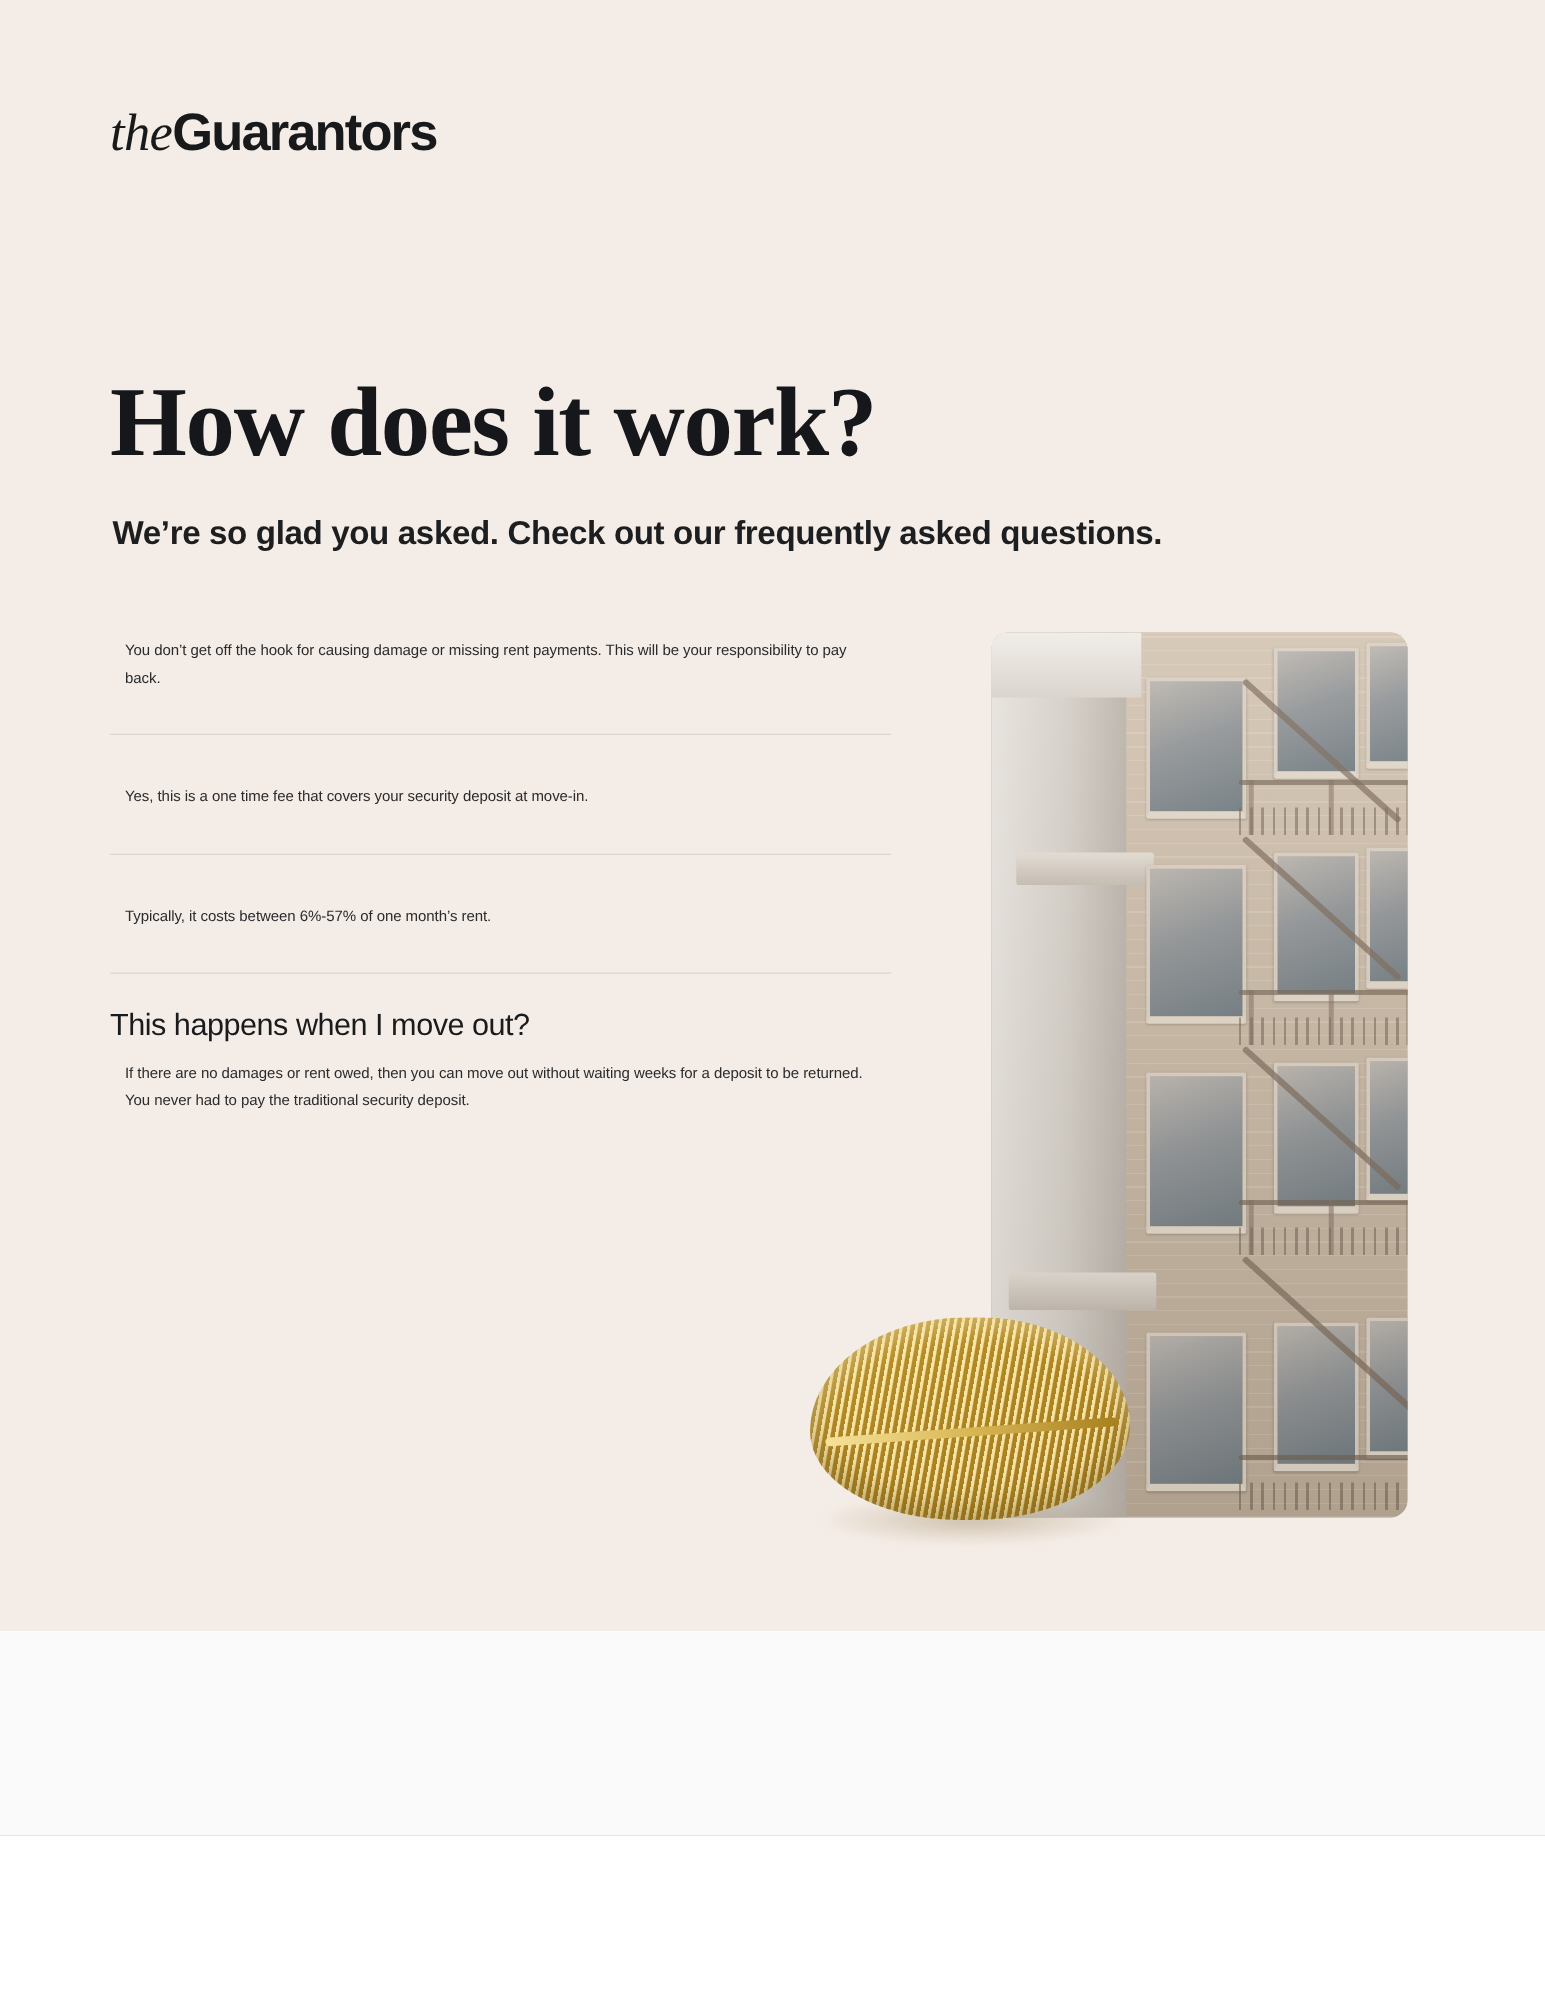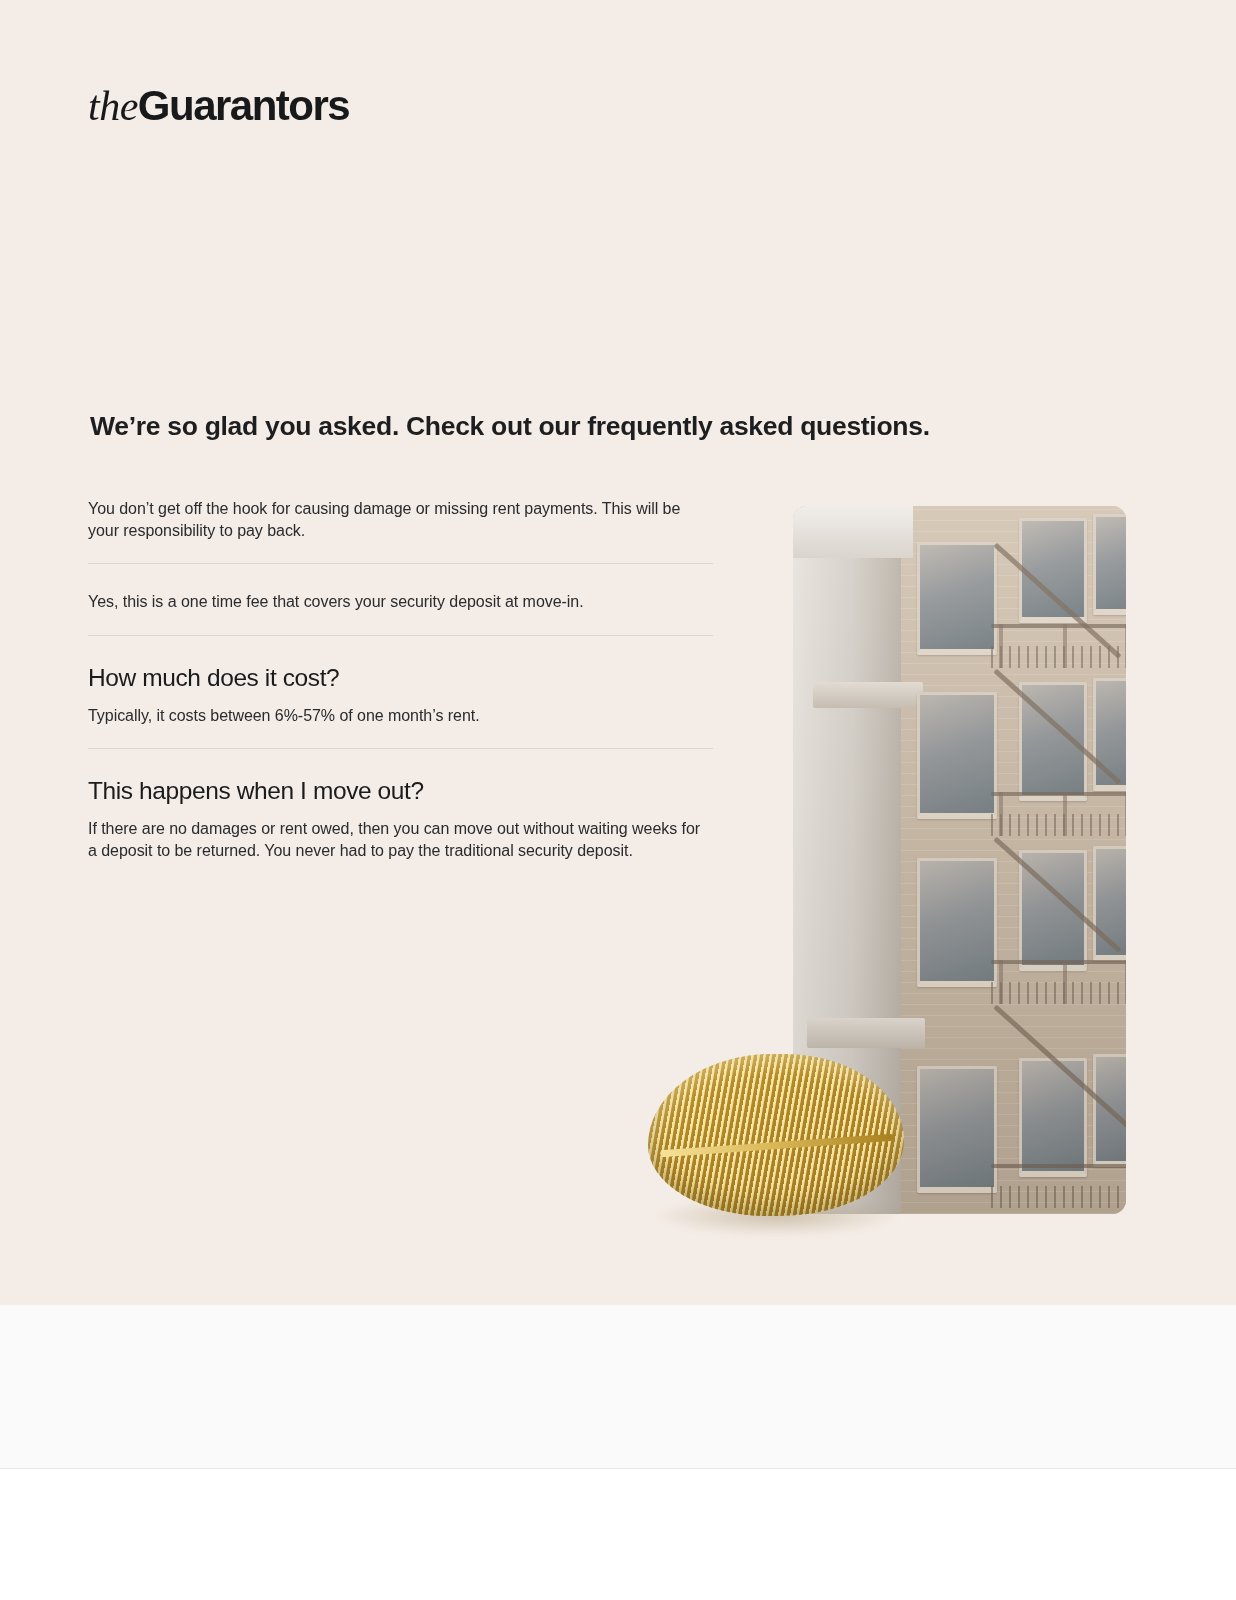--- a/index.html
+++ b/index.html
@@ -93,24 +93,24 @@
   }
   .faq-q {
     font-size: 24.5px;
     line-height: 30px;
     color: #1a1b1d;
     letter-spacing: -0.4px;
     margin: 0 0 12px 0;
     font-weight: 400;
   }
   .faq-a {
-    font-size: 16px;
+    font-size: 12px;
     line-height: 21.5px;
     color: #2a2b2d;
-    margin: 0;
+    margin: 12px;
     letter-spacing: -0.05px;
     max-width: 625px;
   }
 
   
   .photo-wrap {
     position: absolute;
     left: 793px;
     top: 506px;
     width: 333px;
@@ -277,34 +277,34 @@
 <body>
 
 <div class="page">
 
   <div class="cream-panel">
 
     <div class="logo">
       <span class="the">the</span><span class="guarantors">Guarantors</span>
     </div>
 
+    <h1 class="headline">How does it work?</h1>
     <p class="subhead">We’re so glad you asked. Check out our frequently asked questions.</p>
 
     <div class="faq-list">
 
       <div class="faq-item">
         <p class="faq-a">You don’t get off the hook for causing damage or missing rent payments. This will be your responsibility to pay back.</p>
       </div>
 
       <div class="faq-item">
         <p class="faq-a">Yes, this is a one time fee that covers your security deposit at move-in.</p>
       </div>
 
       <div class="faq-item">
-        <h2 class="faq-q">How much does it cost?</h2>
         <p class="faq-a">Typically, it costs between 6%-57% of one month’s rent.</p>
       </div>
 
       <div class="faq-item">
         <h2 class="faq-q">This happens when I move out?</h2>
         <p class="faq-a">If there are no damages or rent owed, then you can move out without waiting weeks for a deposit to be returned. You never had to pay the traditional security deposit.</p>
       </div>
 
     </div>
 

